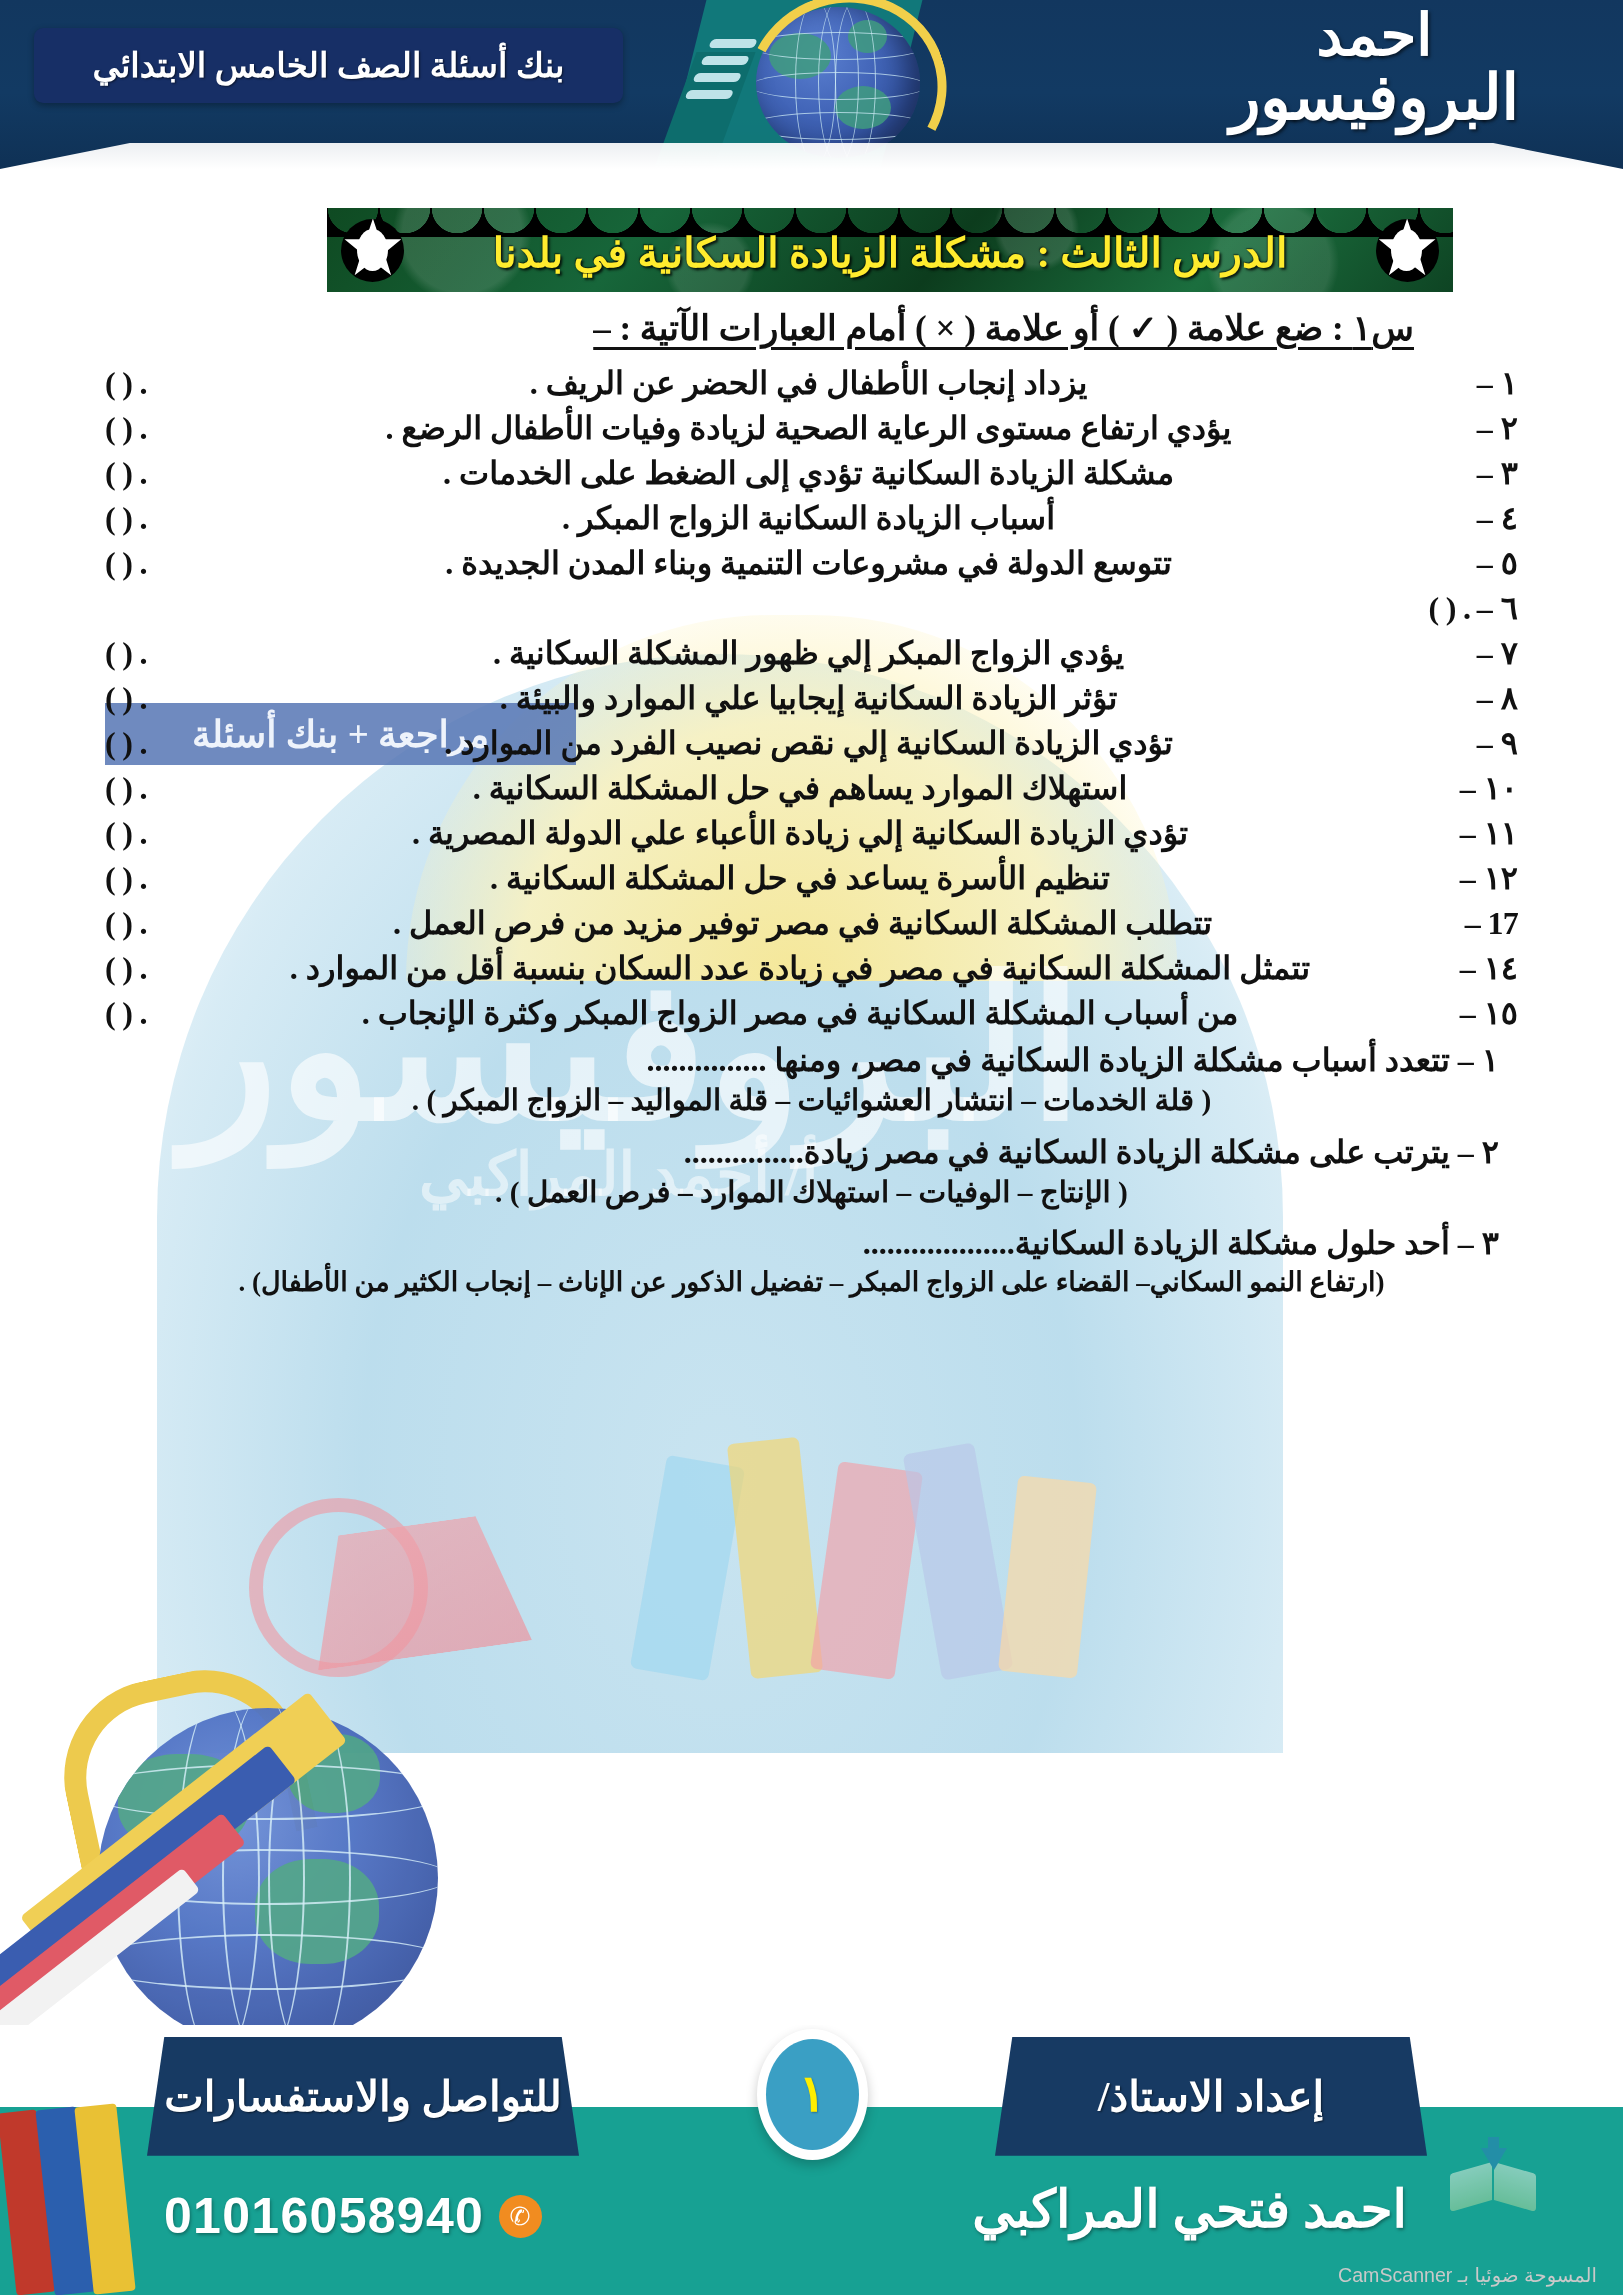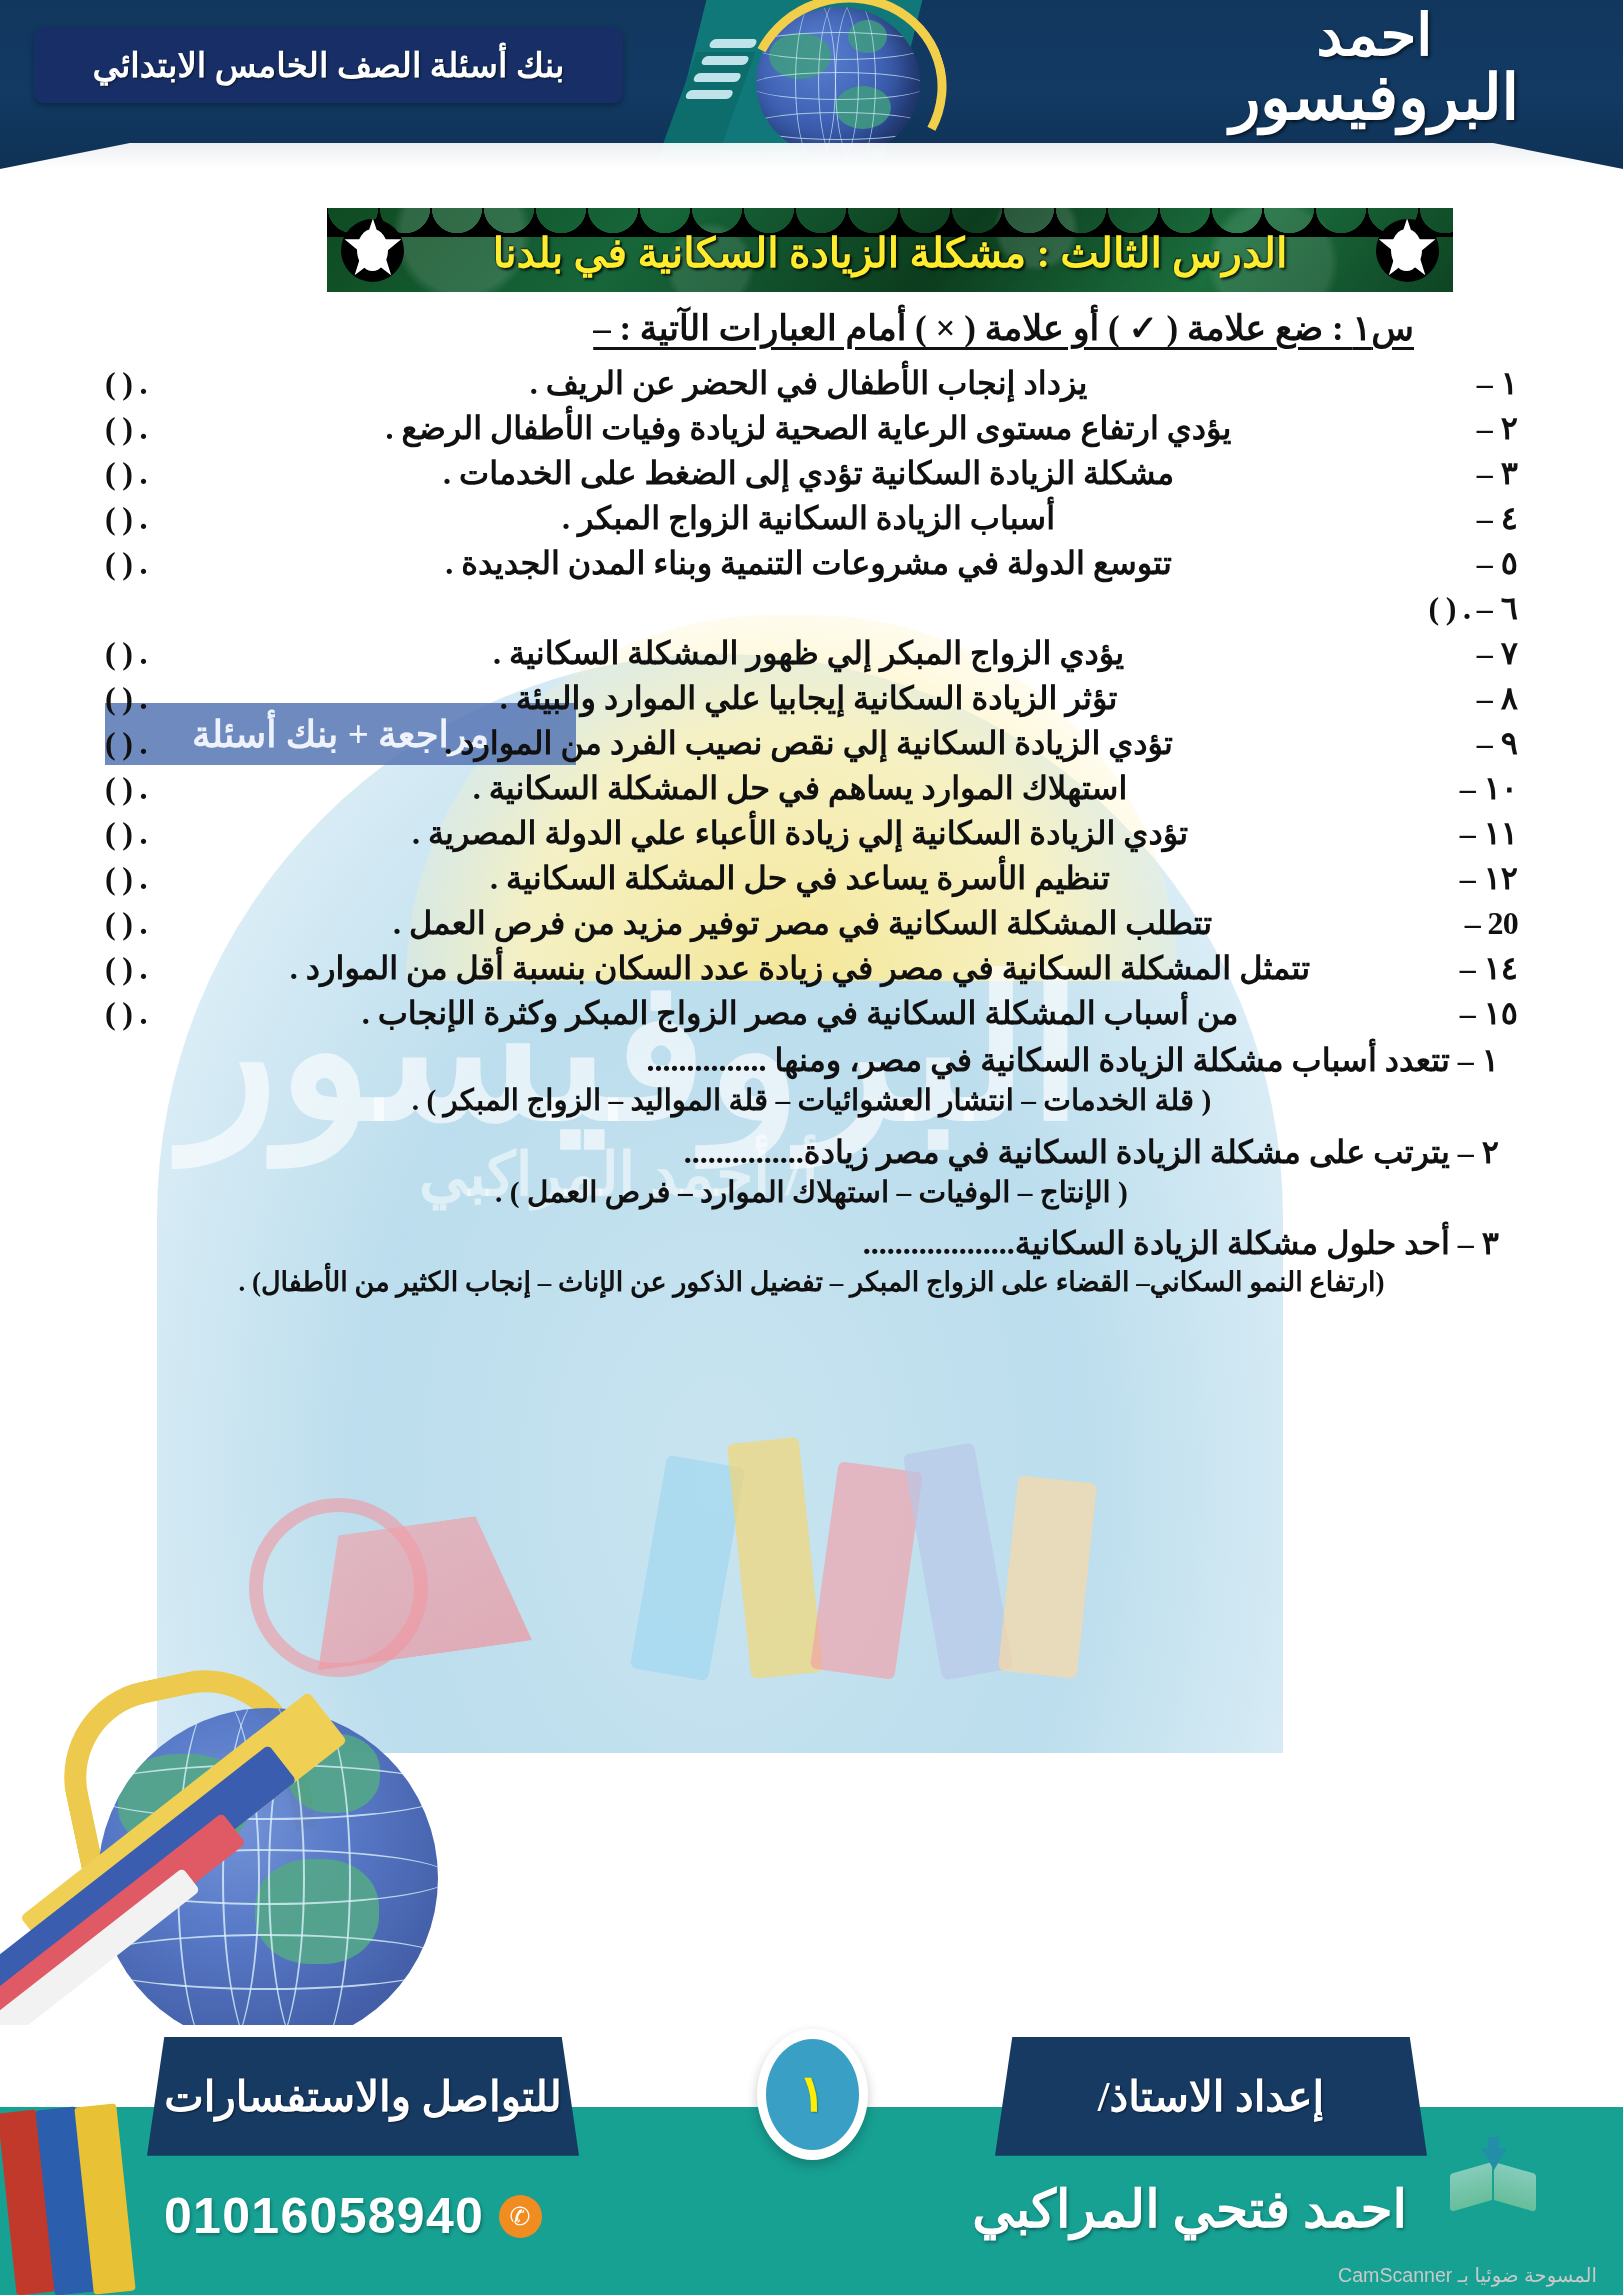--- a/index.html
+++ b/index.html
@@ -653,21 +653,21 @@
         <span class="stmt-box">(    ) .</span>
       </div>
 
       <div class="stmt-row">
         <span class="stmt-num">١٢ –</span>
         <span class="stmt-text">تنظيم الأسرة يساعد في حل المشكلة السكانية .</span>
         <span class="stmt-box">(    ) .</span>
       </div>
 
       <div class="stmt-row">
-        <span class="stmt-num">20 –</span>
+        <span class="stmt-num">17 –</span>
         <span class="stmt-text">تتطلب المشكلة السكانية في مصر توفير مزيد من فرص العمل .</span>
         <span class="stmt-box">(    ) .</span>
       </div>
 
       <div class="stmt-row">
         <span class="stmt-num">١٤ –</span>
         <span class="stmt-text">تتمثل المشكلة السكانية في مصر في زيادة عدد السكان بنسبة أقل من الموارد .</span>
         <span class="stmt-box">(    ) .</span>
       </div>
 

